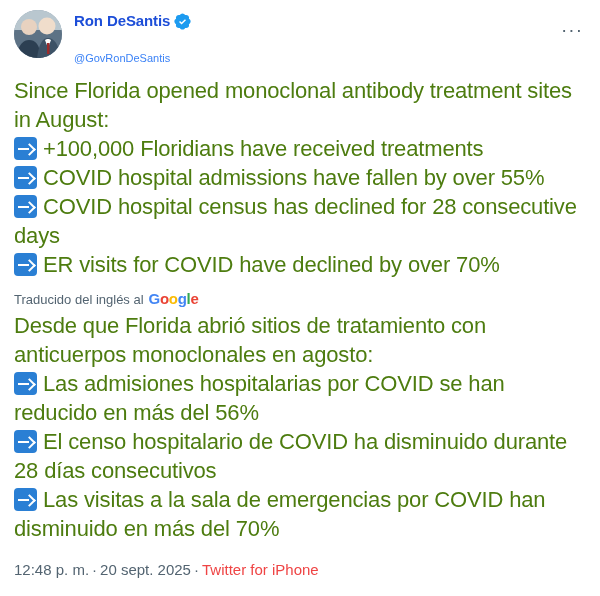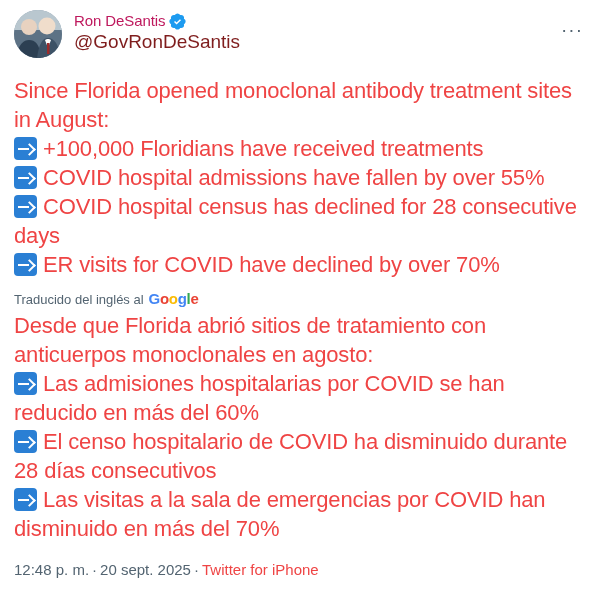--- a/index.html
+++ b/index.html
@@ -44,34 +44,34 @@
     justify-content: center;
     padding-top: 1px;
   }
   .name-row {
     display: flex;
     align-items: center;
     line-height: 20px;
   }
   .display-name {
     font-size: 15px;
-    font-weight: normal;
-    color: #be185d;
+    font-weight: bold;
+    color: #1d4ed8;
     letter-spacing: -0.1px;
   }
   .verified {
     margin-left: 3px;
     display: inline-flex;
     align-items: center;
   }
   .handle {
-    font-size: 19px;
-    color: #7f1d1d;
+    font-size: 11px;
+    color: #3b82f6;
     line-height: 20px;
-    margin-top: 1px;
+    margin-top: 17px;
   }
   .more-btn {
     position: absolute;
     right: 16px;
     top: 18px;
     width: 24px;
     height: 24px;
     display: flex;
     align-items: center;
     justify-content: center;
@@ -80,21 +80,21 @@
   .more-btn .dots {
     font-size: 19px;
     line-height: 12px;
     letter-spacing: 1px;
     color: #536471;
   }
   
   .tweet-text {
     font-size: 22px;
     line-height: 29px;
-    color: #ef4444;
+    color: #4d7c0f;
     margin-top: 14px;
     letter-spacing: -0.15px;
     word-wrap: break-word;
   }
   .tweet-text .line {
     display: block;
   }
   .arrow {
     display: inline-block;
     width: 23px;
@@ -209,21 +209,21 @@
     <span class="line"><span class="arrow"></span><span>ER visits for COVID have declined by over 70%</span></span>
   </div>
 
   <div class="translated-by">
     <span class="label">Traducido del inglés al</span>
     <span class="google-logo"><span class="g1">G</span><span class="g2">o</span><span class="g3">o</span><span class="g4">g</span><span class="g5">l</span><span class="g6">e</span></span>
   </div>
 
   <div class="tweet-text" style="margin-top:4px;">
     <span class="line">Desde que Florida abrió sitios de tratamiento con anticuerpos monoclonales en agosto:</span>
-    <span class="line"><span class="arrow"></span><span>Las admisiones hospitalarias por COVID se han reducido en más del 60%</span></span>
+    <span class="line"><span class="arrow"></span><span>Las admisiones hospitalarias por COVID se han reducido en más del 56%</span></span>
     <span class="line"><span class="arrow"></span><span>El censo hospitalario de COVID ha disminuido durante 28 días consecutivos</span></span>
     <span class="line"><span class="arrow"></span><span>Las visitas a la sala de emergencias por COVID han disminuido en más del 70%</span></span>
   </div>
 
   <div class="footer">
     <span>12:48 p. m.</span><span class="sep">·</span><span>20 sept. 2025</span><span class="sep">·</span><span class="client">Twitter for iPhone</span>
   </div>
 
 </div>
 

